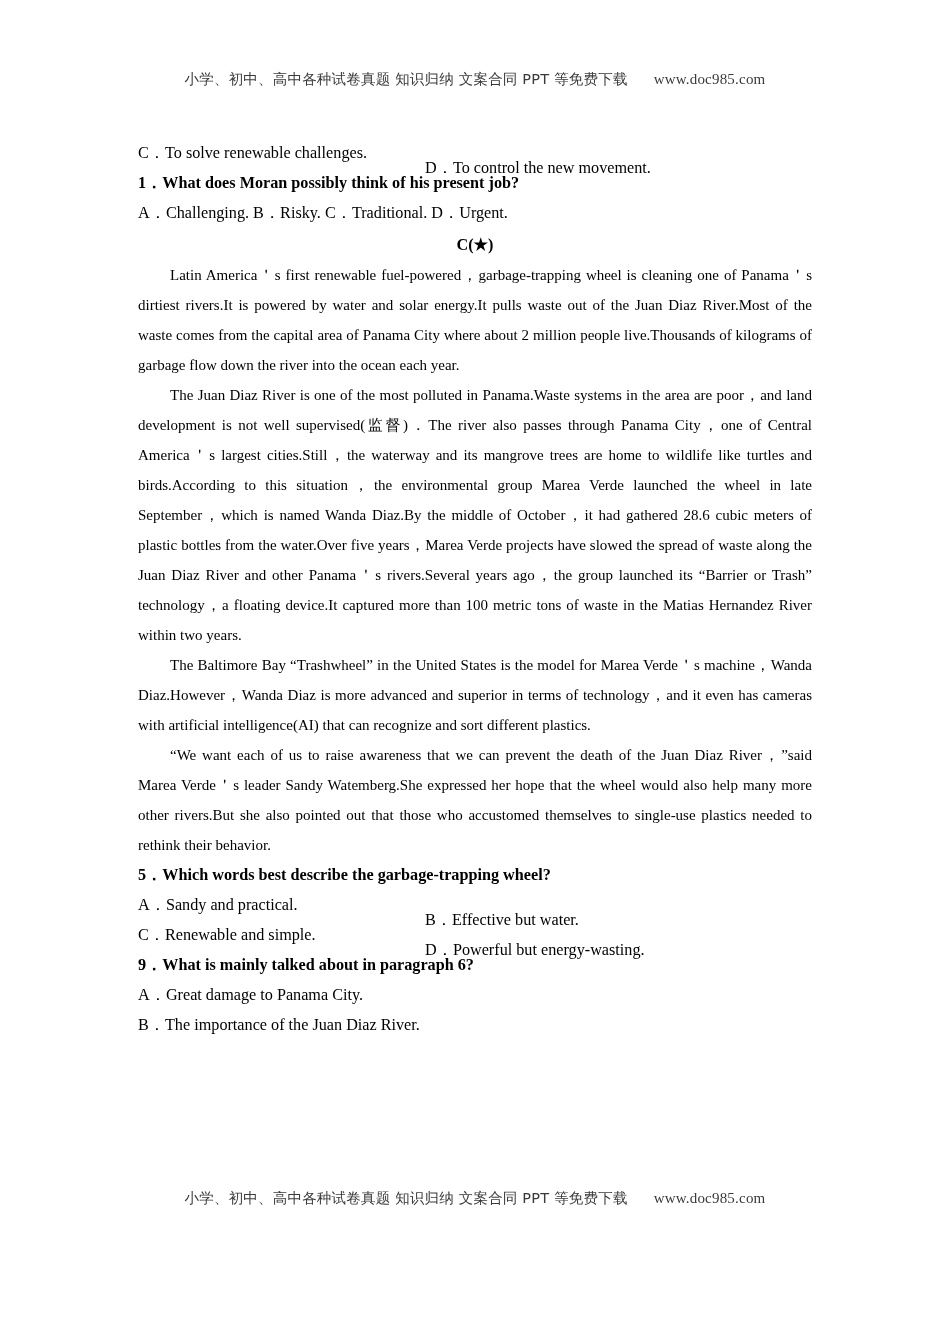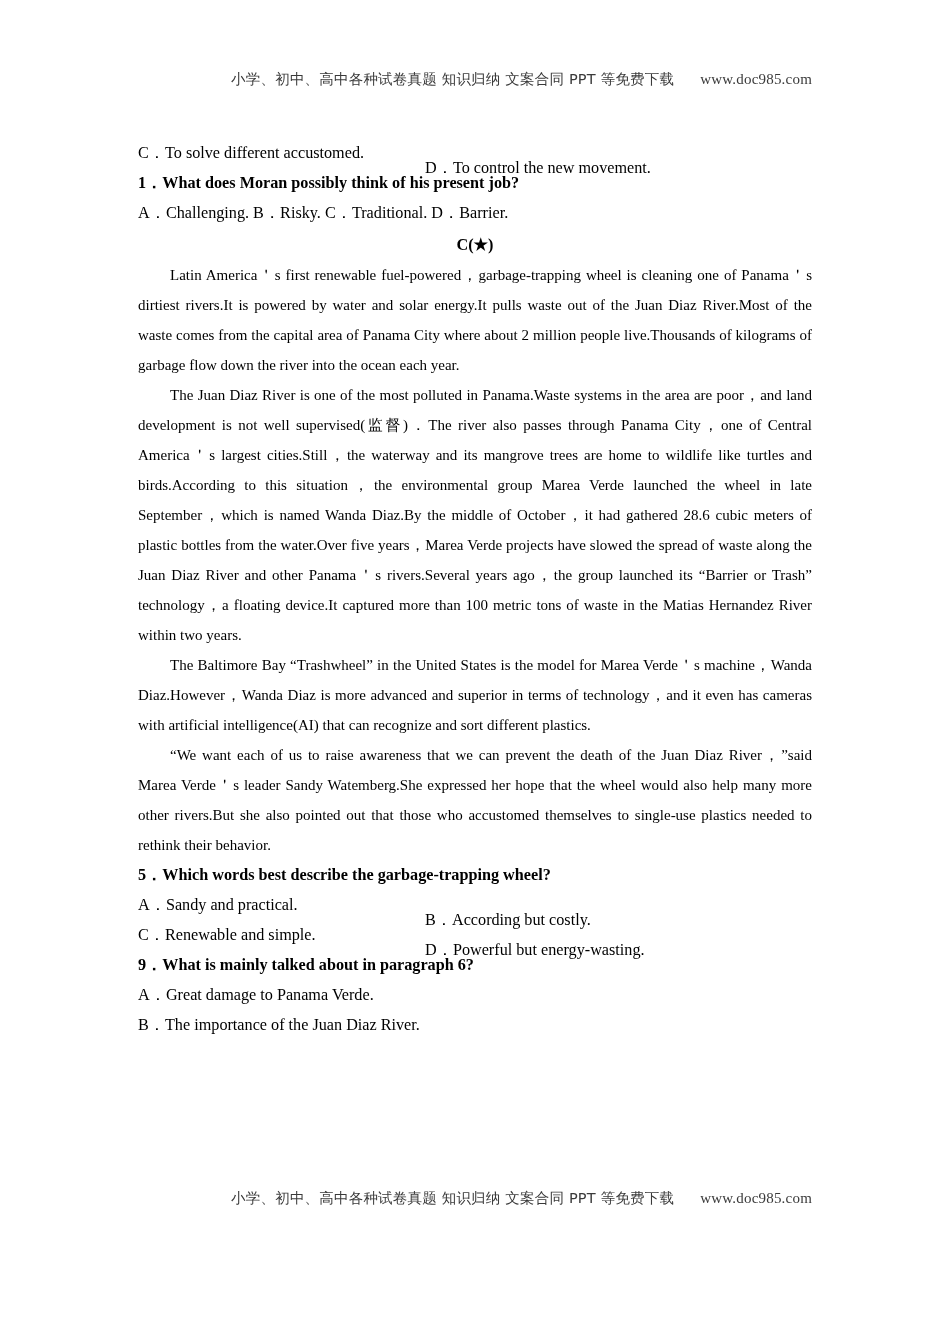--- a/index.html
+++ b/index.html
@@ -22,21 +22,21 @@
     left: 0; top: 0;
     width: 950px;
     height: 1344px;
     background: #ffffff;
   }
 
   .watermark {
     position: absolute;
     left: 138px;
     width: 674px;
-    text-align: right;
+    text-align: center;
     font-family: "DejaVu Sans", "Liberation Sans", sans-serif;
     font-size: 14.5px;
     color: #3a3a3a;
     letter-spacing: 0.2px;
     white-space: nowrap;
   }
   .watermark-top { top: 70px; }
   .watermark-bottom { top: 1189px; }
   .watermark .wm-url {
     font-family: "Liberation Serif", "DejaVu Serif", serif;
@@ -106,54 +106,54 @@
 
 <div class="page">
 
   <div class="watermark watermark-top">
     <span>小学、初中、高中各种试卷真题  知识归纳  文案合同  PPT 等免费下载</span><span class="wm-url">www.doc985.com</span>
   </div>
 
   <div class="content">
 
     <div class="opt-row">
-      <span>C．To solve different accustomed.</span>
+      <span>C．To solve renewable challenges.</span>
       <span class="opt-b">D．To control the new movement.</span>
     </div>
 
     <div class="q-stem">1．What does Moran possibly think of his present job?</div>
 
-    <div class="line">A．Challenging. B．Risky. C．Traditional. D．Barrier.</div>
+    <div class="line">A．Challenging. B．Risky. C．Traditional. D．Urgent.</div>
 
     <div class="section-title">C(★)</div>
 
     <p class="para j"><span class="indent"></span><span>Latin America＇s first renewable fuel-powered，garbage-trapping wheel is cleaning one of Panama＇s dirtiest rivers.It is powered by water and solar energy.It pulls waste out of the Juan Diaz River.Most of the waste comes from the capital area of Panama City where about 2 million people live.Thousands of kilograms of garbage flow down the river into the ocean each year.</span></p>
 
 
     <p class="para j"><span class="indent"></span><span>The Juan Diaz River is one of the most polluted in Panama.Waste systems in the area are poor，and land development is not well supervised(监督)．The river also passes through Panama City，one of Central America＇s largest cities.Still，the waterway and its mangrove trees are home to wildlife like turtles and birds.According to this situation，the environmental group Marea Verde launched the wheel in late September，which is named Wanda Diaz.By the middle of October，it had gathered 28.6 cubic meters of plastic bottles from the water.Over five years，Marea Verde projects have slowed the spread of waste along the Juan Diaz River and other Panama＇s rivers.Several years ago，the group launched its “Barrier or Trash” technology，a floating device.It captured more than 100 metric tons of waste in the Matias Hernandez River within two years.</span></p>
 
     <p class="para j"><span class="indent"></span><span>The Baltimore Bay “Trashwheel” in the United States is the model for Marea Verde＇s machine，Wanda Diaz.However，Wanda Diaz is more advanced and superior in terms of technology，and it even has cameras with artificial intelligence(AI) that can recognize and sort different plastics.</span></p>
 
     <p class="para j"><span class="indent"></span><span>“We want each of us to raise awareness that we can prevent the death of the Juan Diaz River，”said Marea Verde＇s leader Sandy Watemberg.She expressed her hope that the wheel would also help many more other rivers.But she also pointed out that those who accustomed themselves to single-use plastics needed to rethink their behavior.</span></p>
 
     <div class="q-stem">5．Which words best describe the garbage-trapping wheel?</div>
 
     <div class="opt-row">
       <span>A．Sandy and practical.</span>
-      <span class="opt-b">B．According but costly.</span>
+      <span class="opt-b">B．Effective but water.</span>
     </div>
 
     <div class="opt-row">
       <span>C．Renewable and simple.</span>
       <span class="opt-b">D．Powerful but energy-wasting.</span>
     </div>
 
     <div class="q-stem">9．What is mainly talked about in paragraph 6?</div>
 
-    <div class="line">A．Great damage to Panama Verde.</div>
+    <div class="line">A．Great damage to Panama City.</div>
 
     <div class="line">B．The importance of the Juan Diaz River.</div>
 
   </div>
 
   <div class="watermark watermark-bottom">
     <span>小学、初中、高中各种试卷真题  知识归纳  文案合同  PPT 等免费下载</span><span class="wm-url">www.doc985.com</span>
   </div>
 
 </div>

